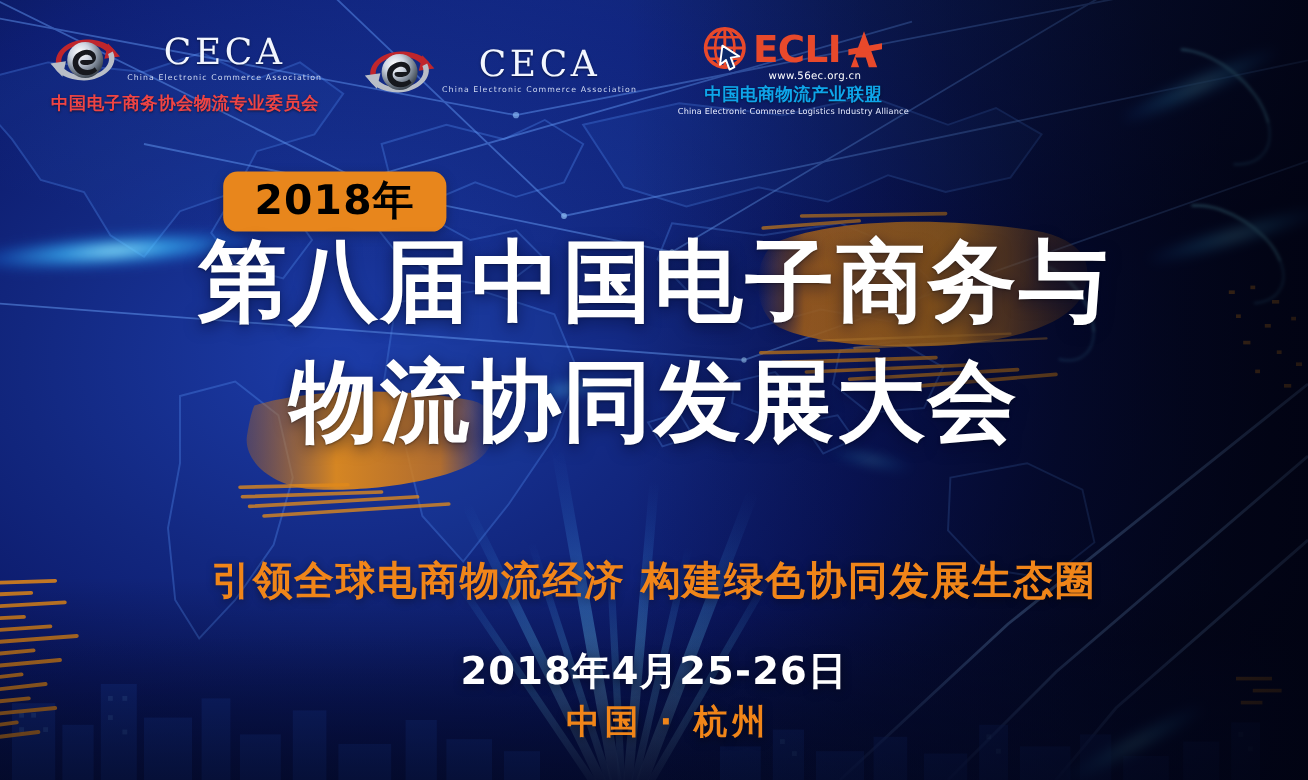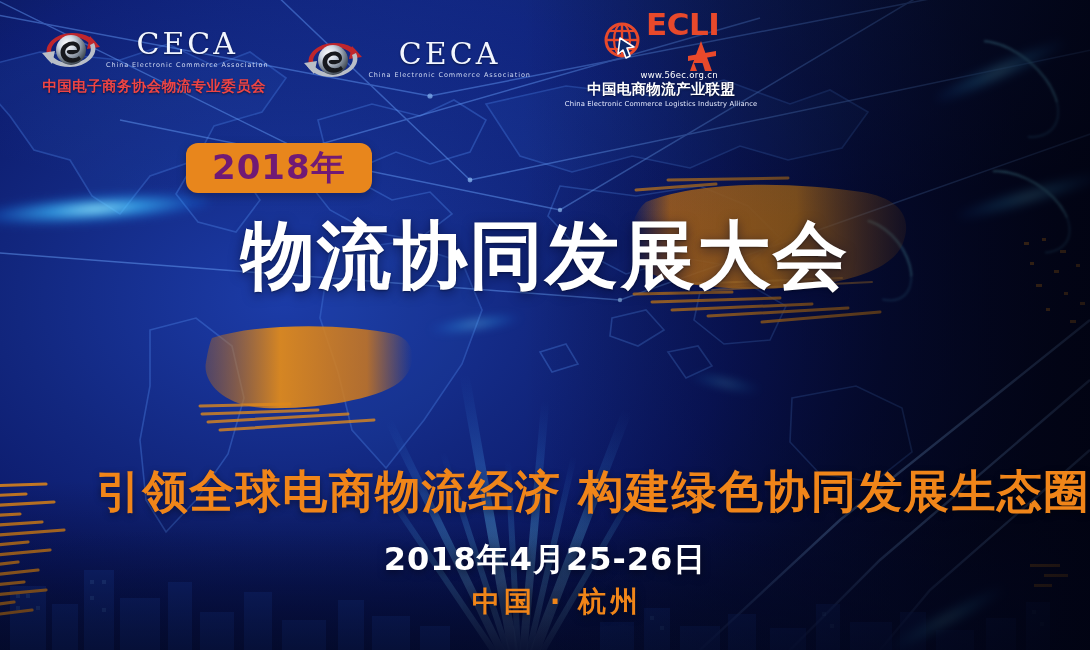--- a/index.html
+++ b/index.html
@@ -97,40 +97,40 @@
     font-size:14.5px;font-weight:700;color:#ef4444;letter-spacing:.4px;
     margin-top:2px;white-space:nowrap;
     text-shadow:0 1px 2px rgba(0,0,0,.55);
   }
 
   
   .eclia{display:flex;flex-direction:column;align-items:center;}
   .eclia-top{display:flex;align-items:center;gap:3px;}
   .eclia-globe{width:40px;height:40px;flex:0 0 auto;}
   .eclia-globe svg{display:block;width:40px;height:40px;}
-  .eclia-letters{display:flex;align-items:flex-end;flex-direction:column;}
+  .eclia-letters{display:flex;align-items:flex-end;}
   .eclia-letters .txt{
     font-family:"DejaVu Sans","Liberation Sans",sans-serif;
     font-weight:700;font-size:31px;color:#e8492b;letter-spacing:-.5px;line-height:.95;
   }
   .eclia-a{width:34px;height:32px;margin-left:3px;}
   .eclia-a svg{display:block;width:34px;height:32px;}
   .eclia-url{font-size:8.5px;color:#ffffff;letter-spacing:.3px;margin-top:-2px;margin-left:36px;}
-  .eclia-cn{font-size:14.5px;font-weight:700;color:#ffffff;letter-spacing:.3px;white-space:nowrap;text-shadow:0 1px 2px rgba(0,0,0,.5);}
+  .eclia-cn{font-size:14.5px;font-weight:700;color:#0ea5e9;letter-spacing:.3px;white-space:nowrap;text-shadow:0 1px 2px rgba(0,0,0,.5);}
   .eclia-en{font-size:6.8px;color:#e7ecff;letter-spacing:.15px;white-space:nowrap;margin-top:1px;}
 
   
   .content{position:absolute;inset:0;}
 
   .yearbadge{
     position:absolute;left:186px;top:143px;
     background:#e8861c;
     border-radius:12px;
     padding:7px 26px 9px 26px;
-    color:#701a75;
+    color:#000000;
     font-size:34px;font-weight:700;letter-spacing:1px;
     line-height:1;
     box-shadow:0 3px 10px rgba(0,0,0,.28);
   }
 
   .title{
     position:absolute;left:0;right:0;top:196px;
     text-align:center;
     color:#ffffff;
     font-weight:700;
@@ -138,24 +138,24 @@
     line-height:1.08;
     letter-spacing:2px;
     text-shadow:0 3px 12px rgba(2,8,40,.55), 0 1px 2px rgba(0,0,0,.4);
     white-space:nowrap;
   }
   .title .l1{display:block;}
   .title .l2{display:block;margin-top:20px;}
 
   .subtitle{
     position:absolute;left:0;right:0;top:462px;
-    text-align:right;
+    text-align:center;
     color:#f08519;
     font-weight:700;
-    font-size:45px;
+    font-size:33px;
     letter-spacing:1.5px;
     text-shadow:0 2px 7px rgba(0,0,0,.45);
     white-space:nowrap;
   }
 
   .date{
     position:absolute;left:0;right:0;top:538px;
     text-align:center;color:#ffffff;
     font-weight:700;font-size:32px;letter-spacing:1px;
     text-shadow:0 2px 8px rgba(0,0,0,.5);
@@ -502,20 +502,21 @@
       <div class="eclia-cn">中国电商物流产业联盟</div>
       <div class="eclia-en">China Electronic Commerce Logistics Industry Alliance</div>
     </div>
   </div>
 
   <div class="content">
 
     <div class="yearbadge">2018年</div>
 
     <div class="title">
+      <span class="l1">第八届中国电子商务与</span>
       <span class="l2">物流协同发展大会</span>
     </div>
 
     <div class="subtitle">引领全球电商物流经济 构建绿色协同发展生态圈</div>
 
     <div class="date">2018年4月25-26日</div>
 
     <div class="place">中国 · 杭州</div>
   </div>
 

